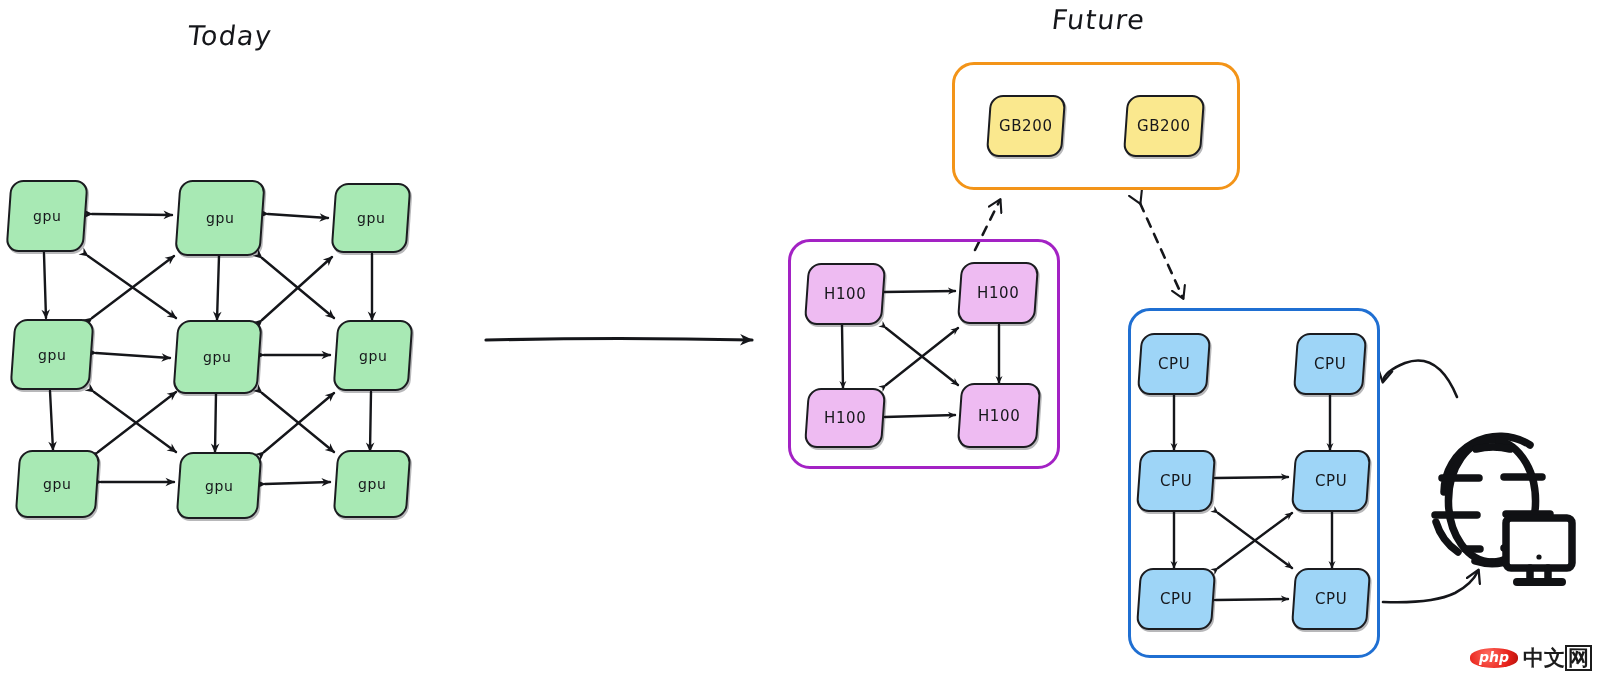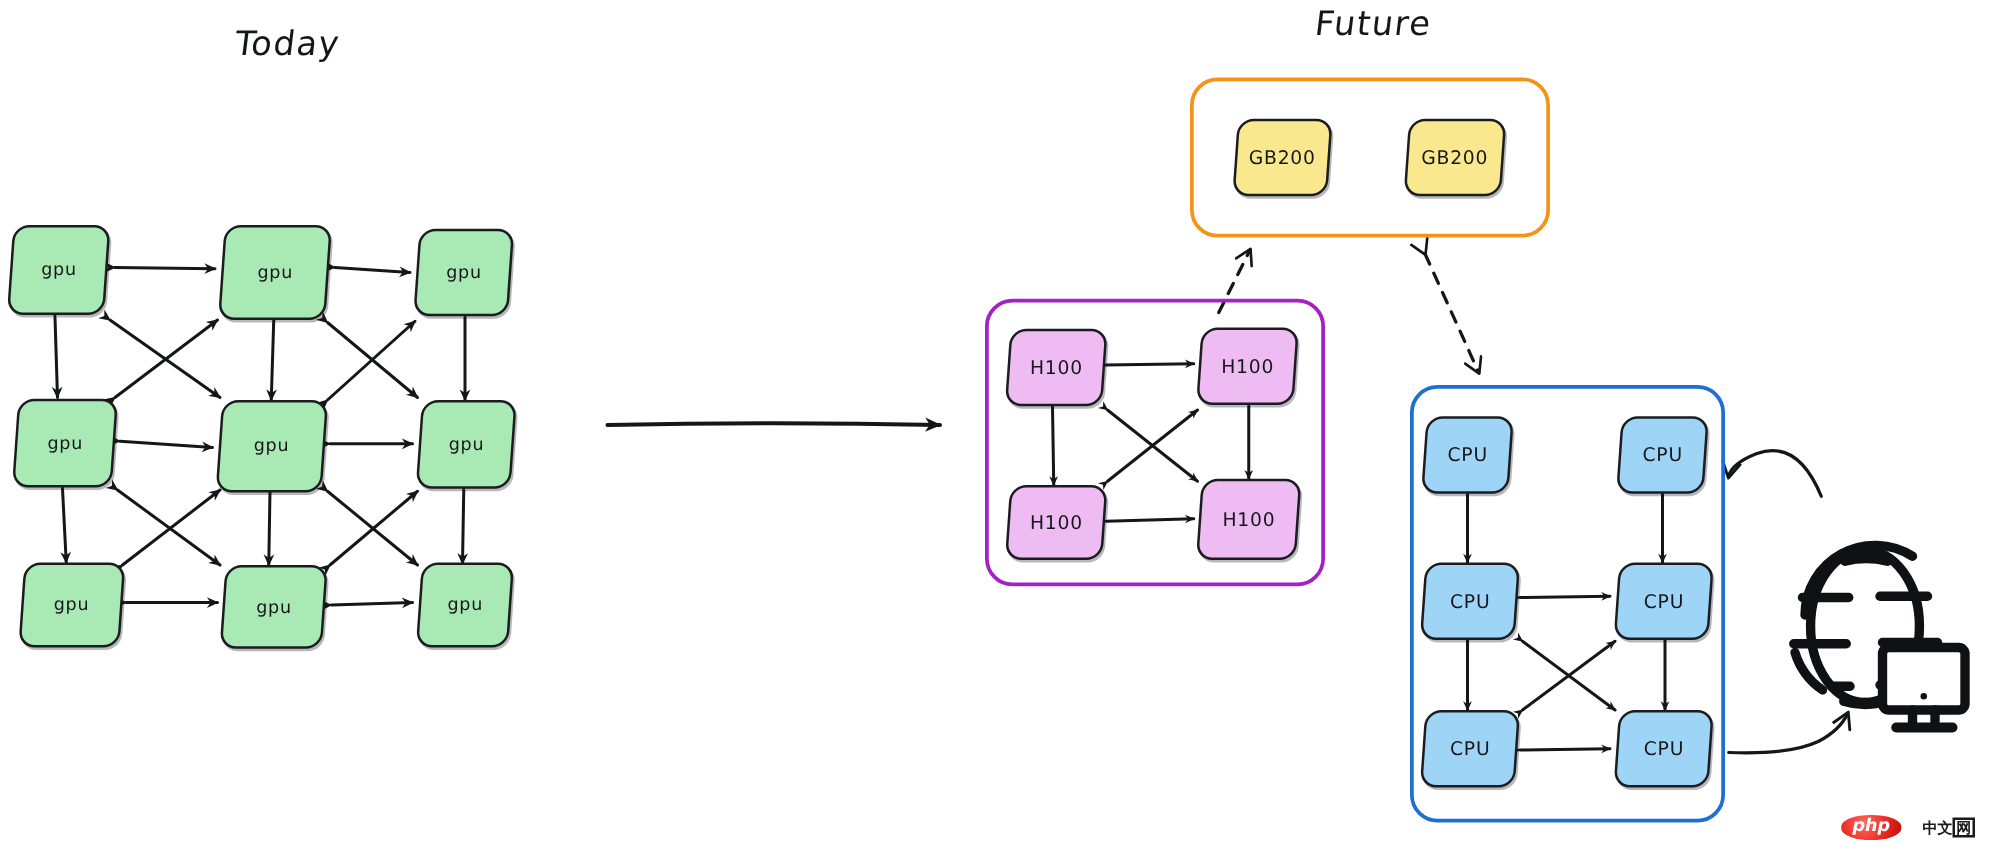--- a/index.html
+++ b/index.html
@@ -48,33 +48,33 @@
     position:absolute;
     box-sizing:border-box;
     border-radius:22px;
     background:transparent;
   }
   #group-gb200{border:3px solid #f39418;}
   #group-h100{border:3px solid #a322c4;}
   #group-cpu{border:3px solid #1f6fd2;}
 
   .watermark{
-    position:absolute;right:20px;bottom:8px;
-    display:flex;align-items:center;gap:17px;
+    position:absolute;right:8px;bottom:8px;
+    display:flex;align-items:center;gap:5px;
     user-select:none;
   }
   .wm-badge{
     background:radial-gradient(circle at 38% 34%, #ff6a5e 0%, #e8231b 62%, #b3100a 100%);
     color:#fff;border-radius:50%/46%;
     padding:2px 9px 3px;font-size:14px;font-weight:bold;
     font-family:"DejaVu Sans", sans-serif;font-style:italic;
     line-height:1.05;
   }
   .wm-cn{
-    color:#1b1b1b;font-size:12px;font-weight:bold;
+    color:#1b1b1b;font-size:21px;font-weight:bold;
     font-family:"DejaVu Sans", sans-serif;letter-spacing:0px;
   }
   .wm-cn .boxed{
     border:2px solid #1b1b1b;padding:0 1px;display:inline-block;
     line-height:1.05;
   }
   .icon-globe{position:absolute;left:1418px;top:418px;}
 </style>
 </head>
 <body>

